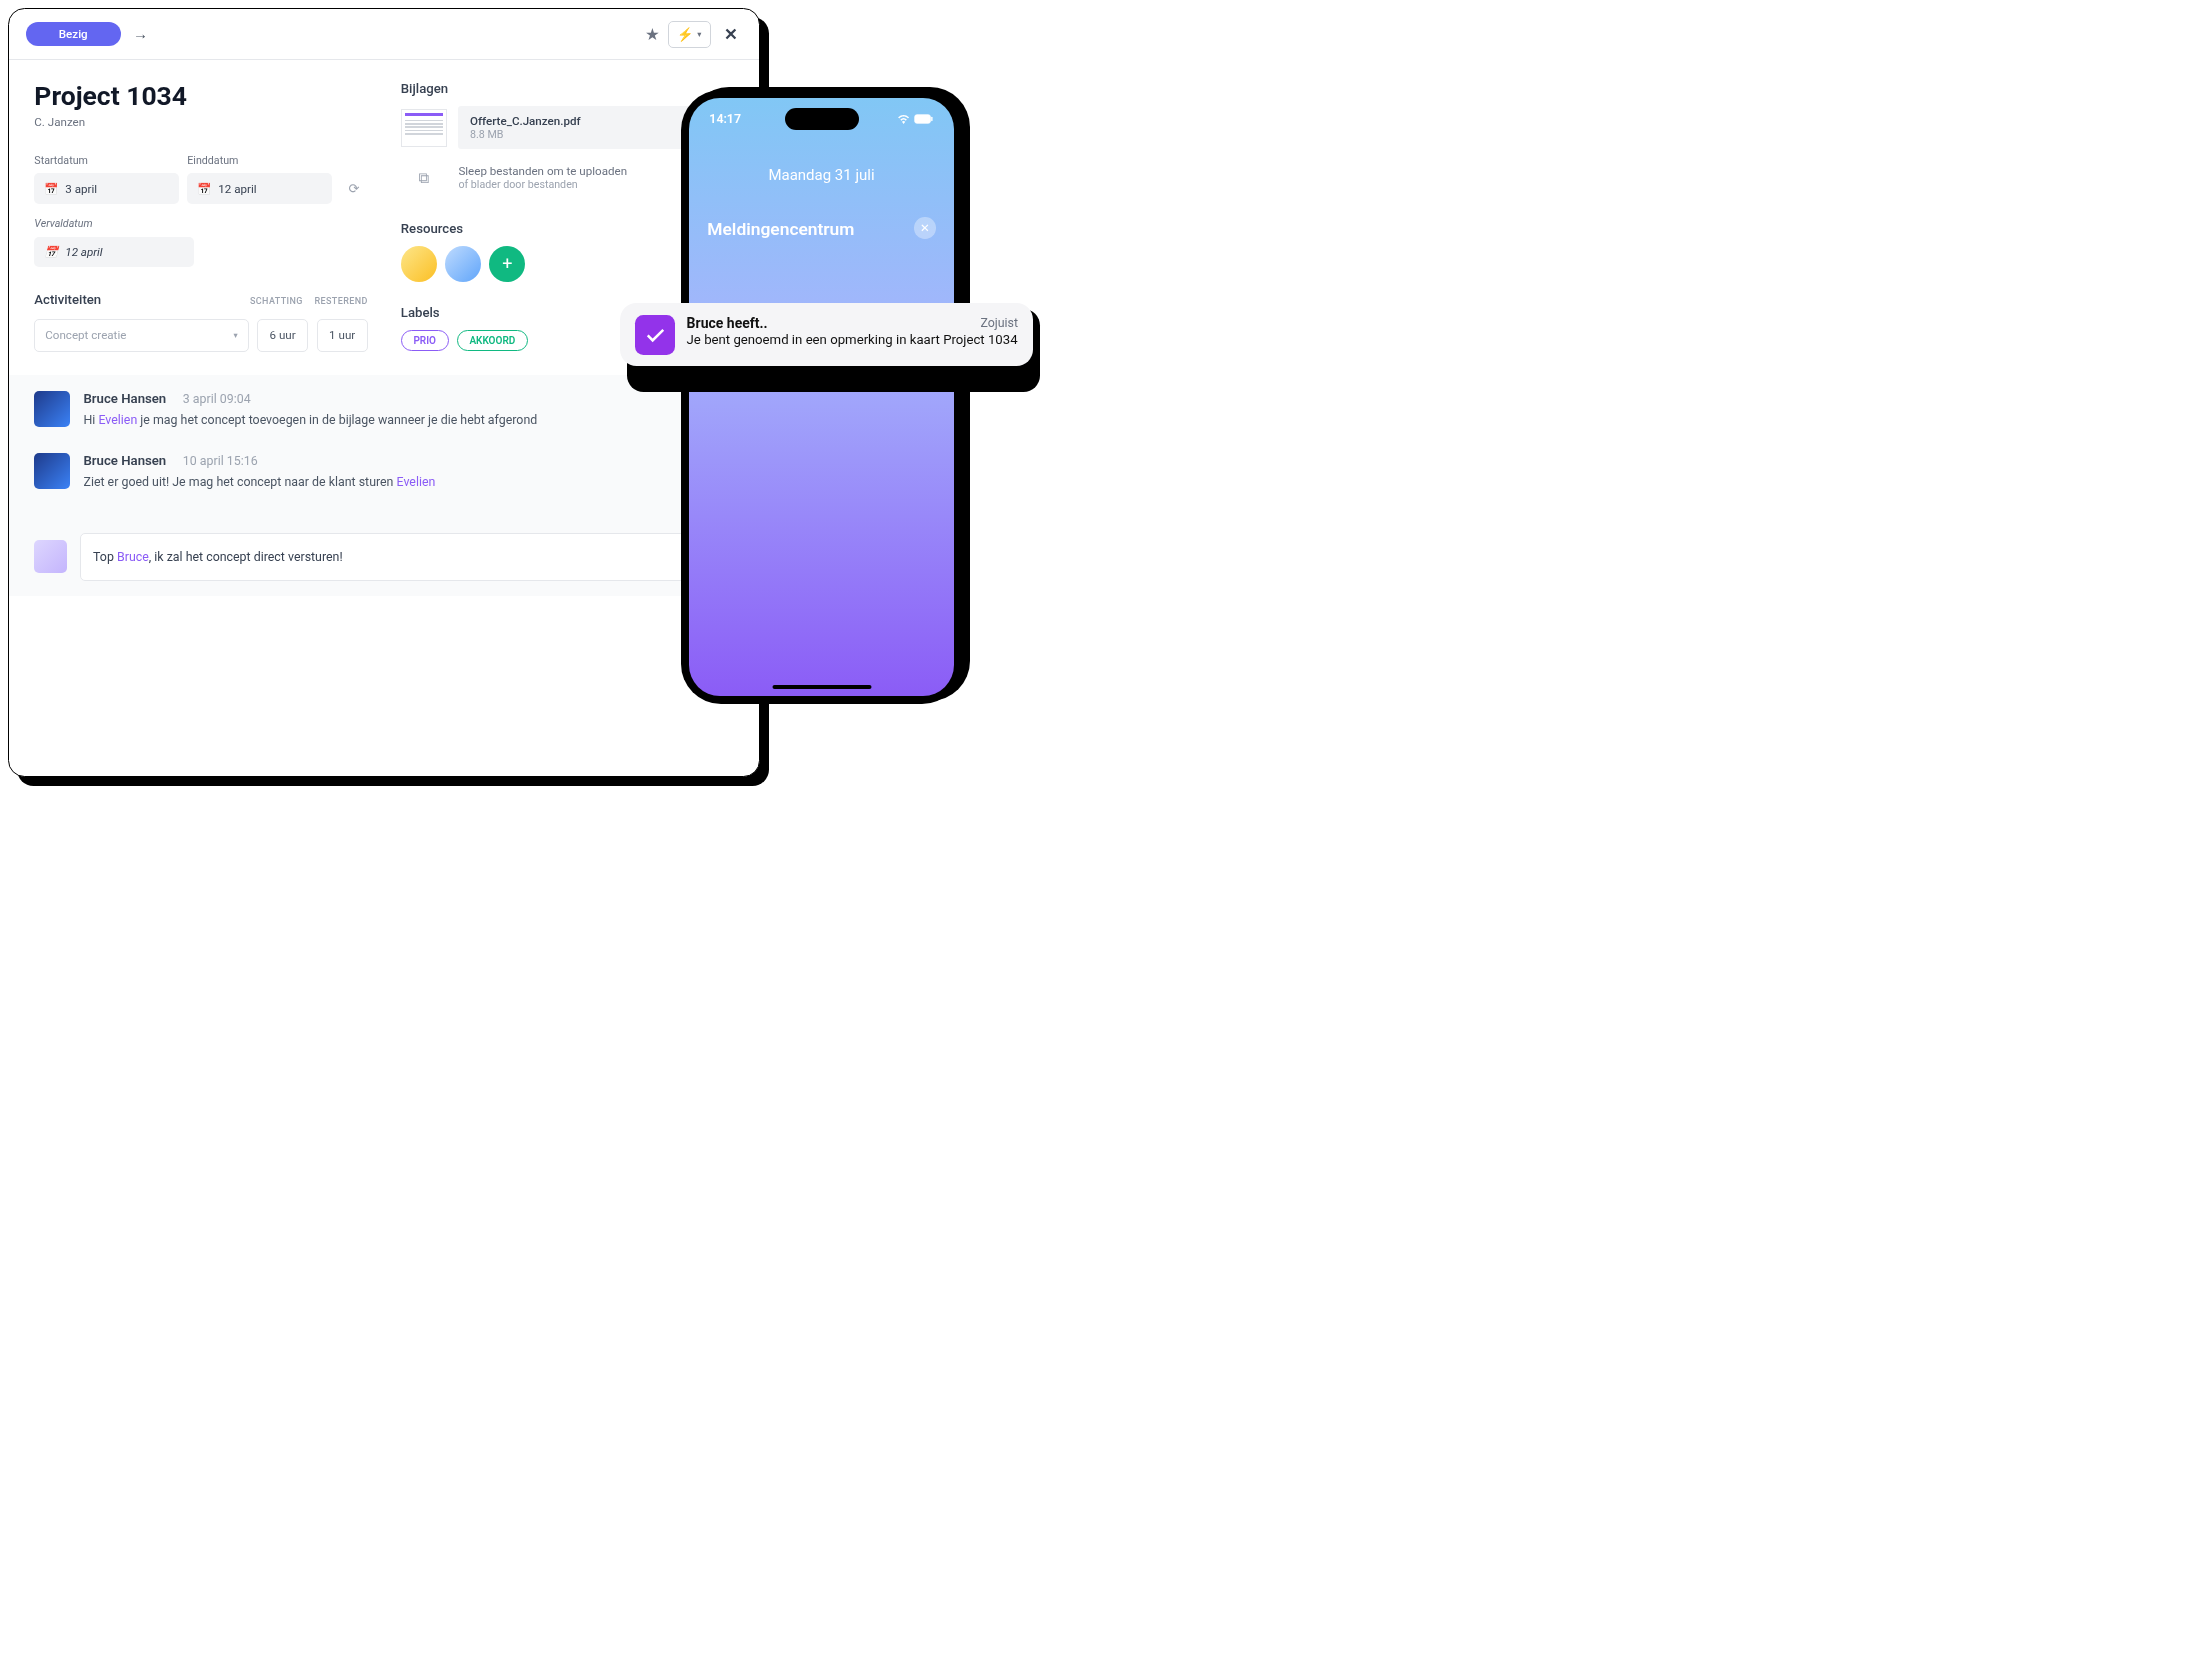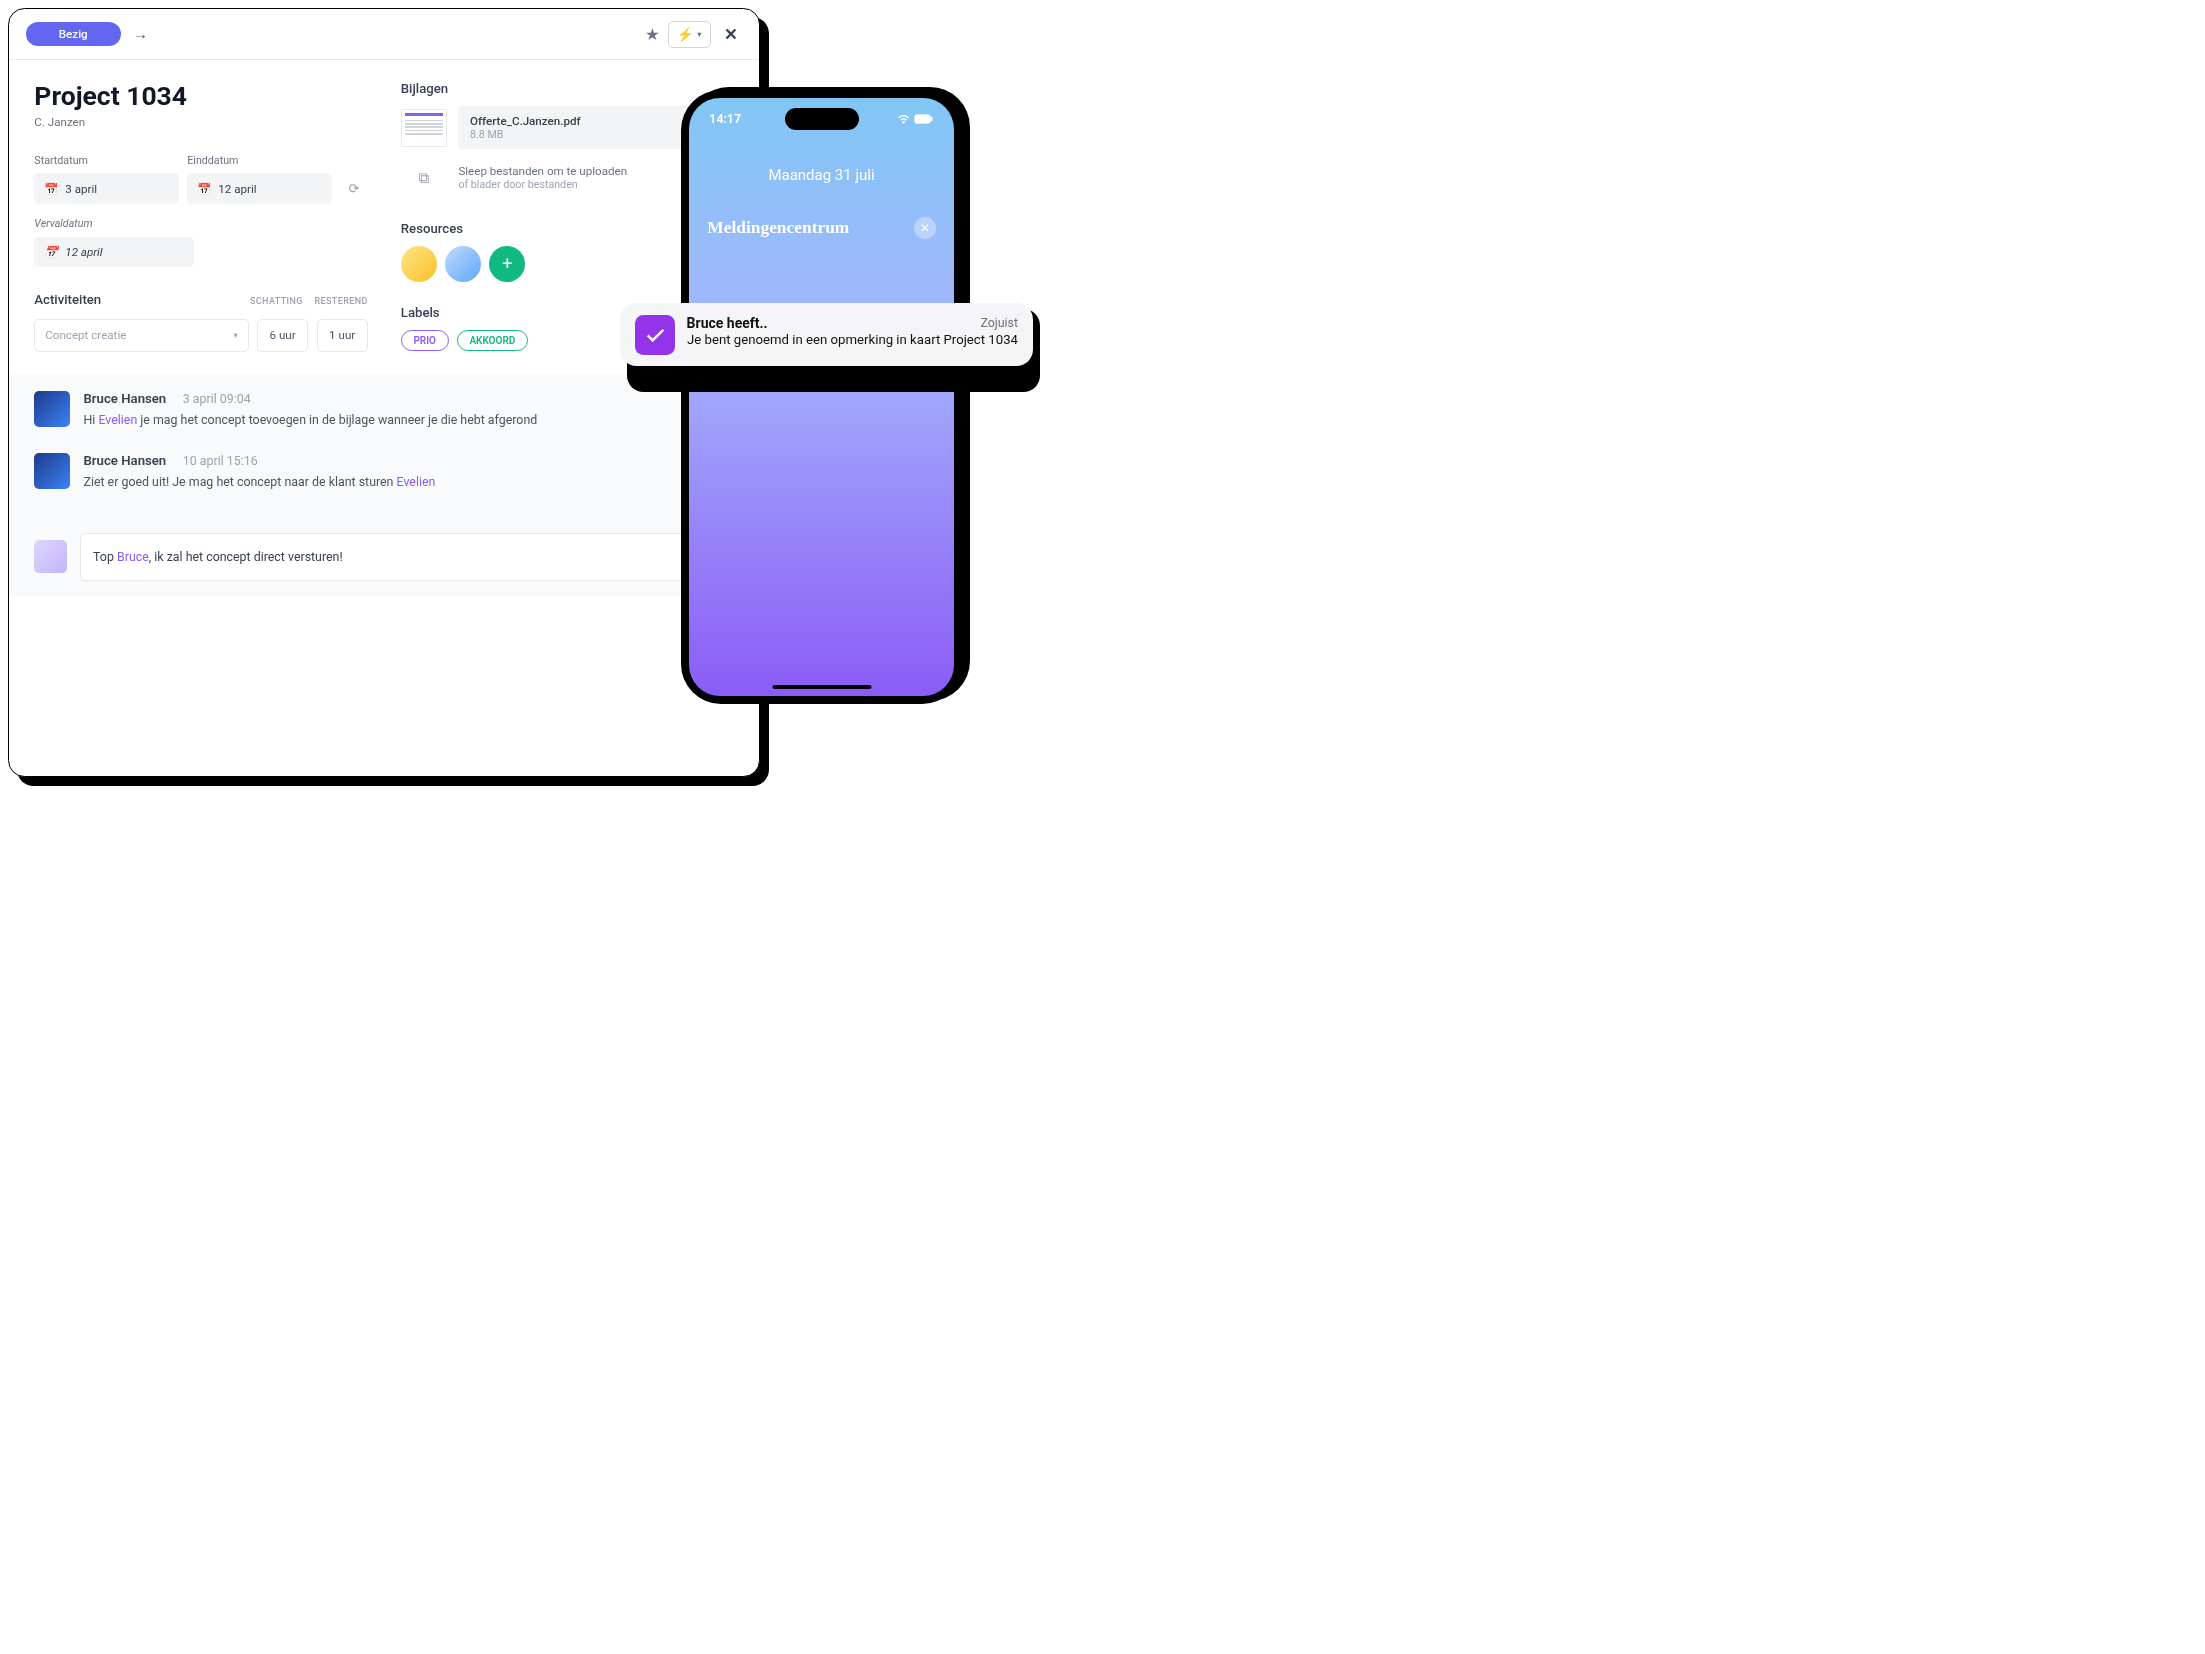--- a/index.html
+++ b/index.html
@@ -367,24 +367,23 @@
   color: #fff;
   text-align: center;
   font-size: 63px;
   font-weight: 500;
   line-height: 1;
   margin-top: 1.7px;
 }
 .notif-center {
   display: flex;
   justify-content: space-between;
-  align-items: flex-start;
+  align-items: flex-end;
   padding: 33px 18px 8.3px 18px;
   color: #fff;
-  font-family: Liberation Serif, serif;
 }
 .notif-center-title { font-size: 17.4px; font-weight: 600; }
 .notif-close {
   width: 21.5px;
   height: 21.5px;
   border-radius: 50%;
   background: rgba(255,255,255,0.35);
   display: flex;
   align-items: center;
   justify-content: center;
@@ -415,21 +414,20 @@
 .ntf {
   position: absolute;
   left: 620px;
   top: 303px;
   width: 413px;
   background: #f5f5f7;
   border-radius: 16.5px;
   padding: 11.6px 15px;
   display: flex;
   gap: 11.6px;
-  text-align: right;
 }
 .ntf-icon {
   width: 40px;
   height: 40px;
   border-radius: 8.3px;
   background: #9333ea;
   display: flex;
   align-items: center;
   justify-content: center;
   color: #fff;

